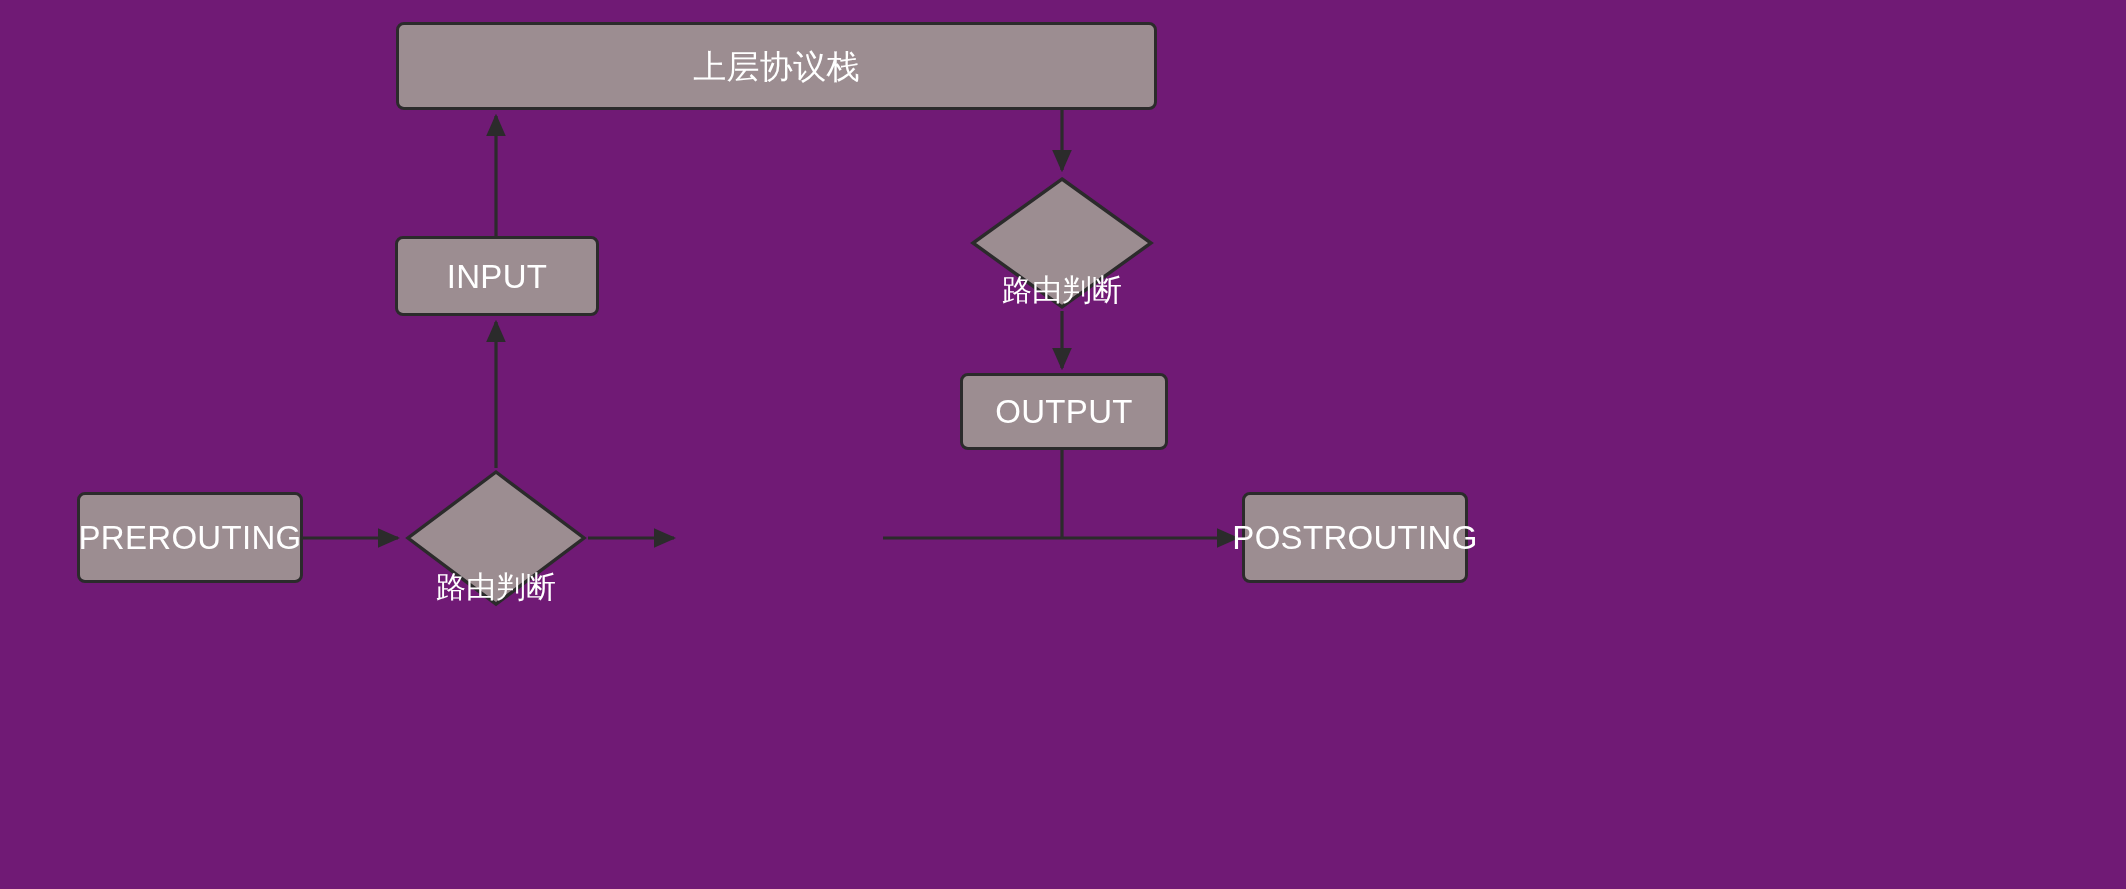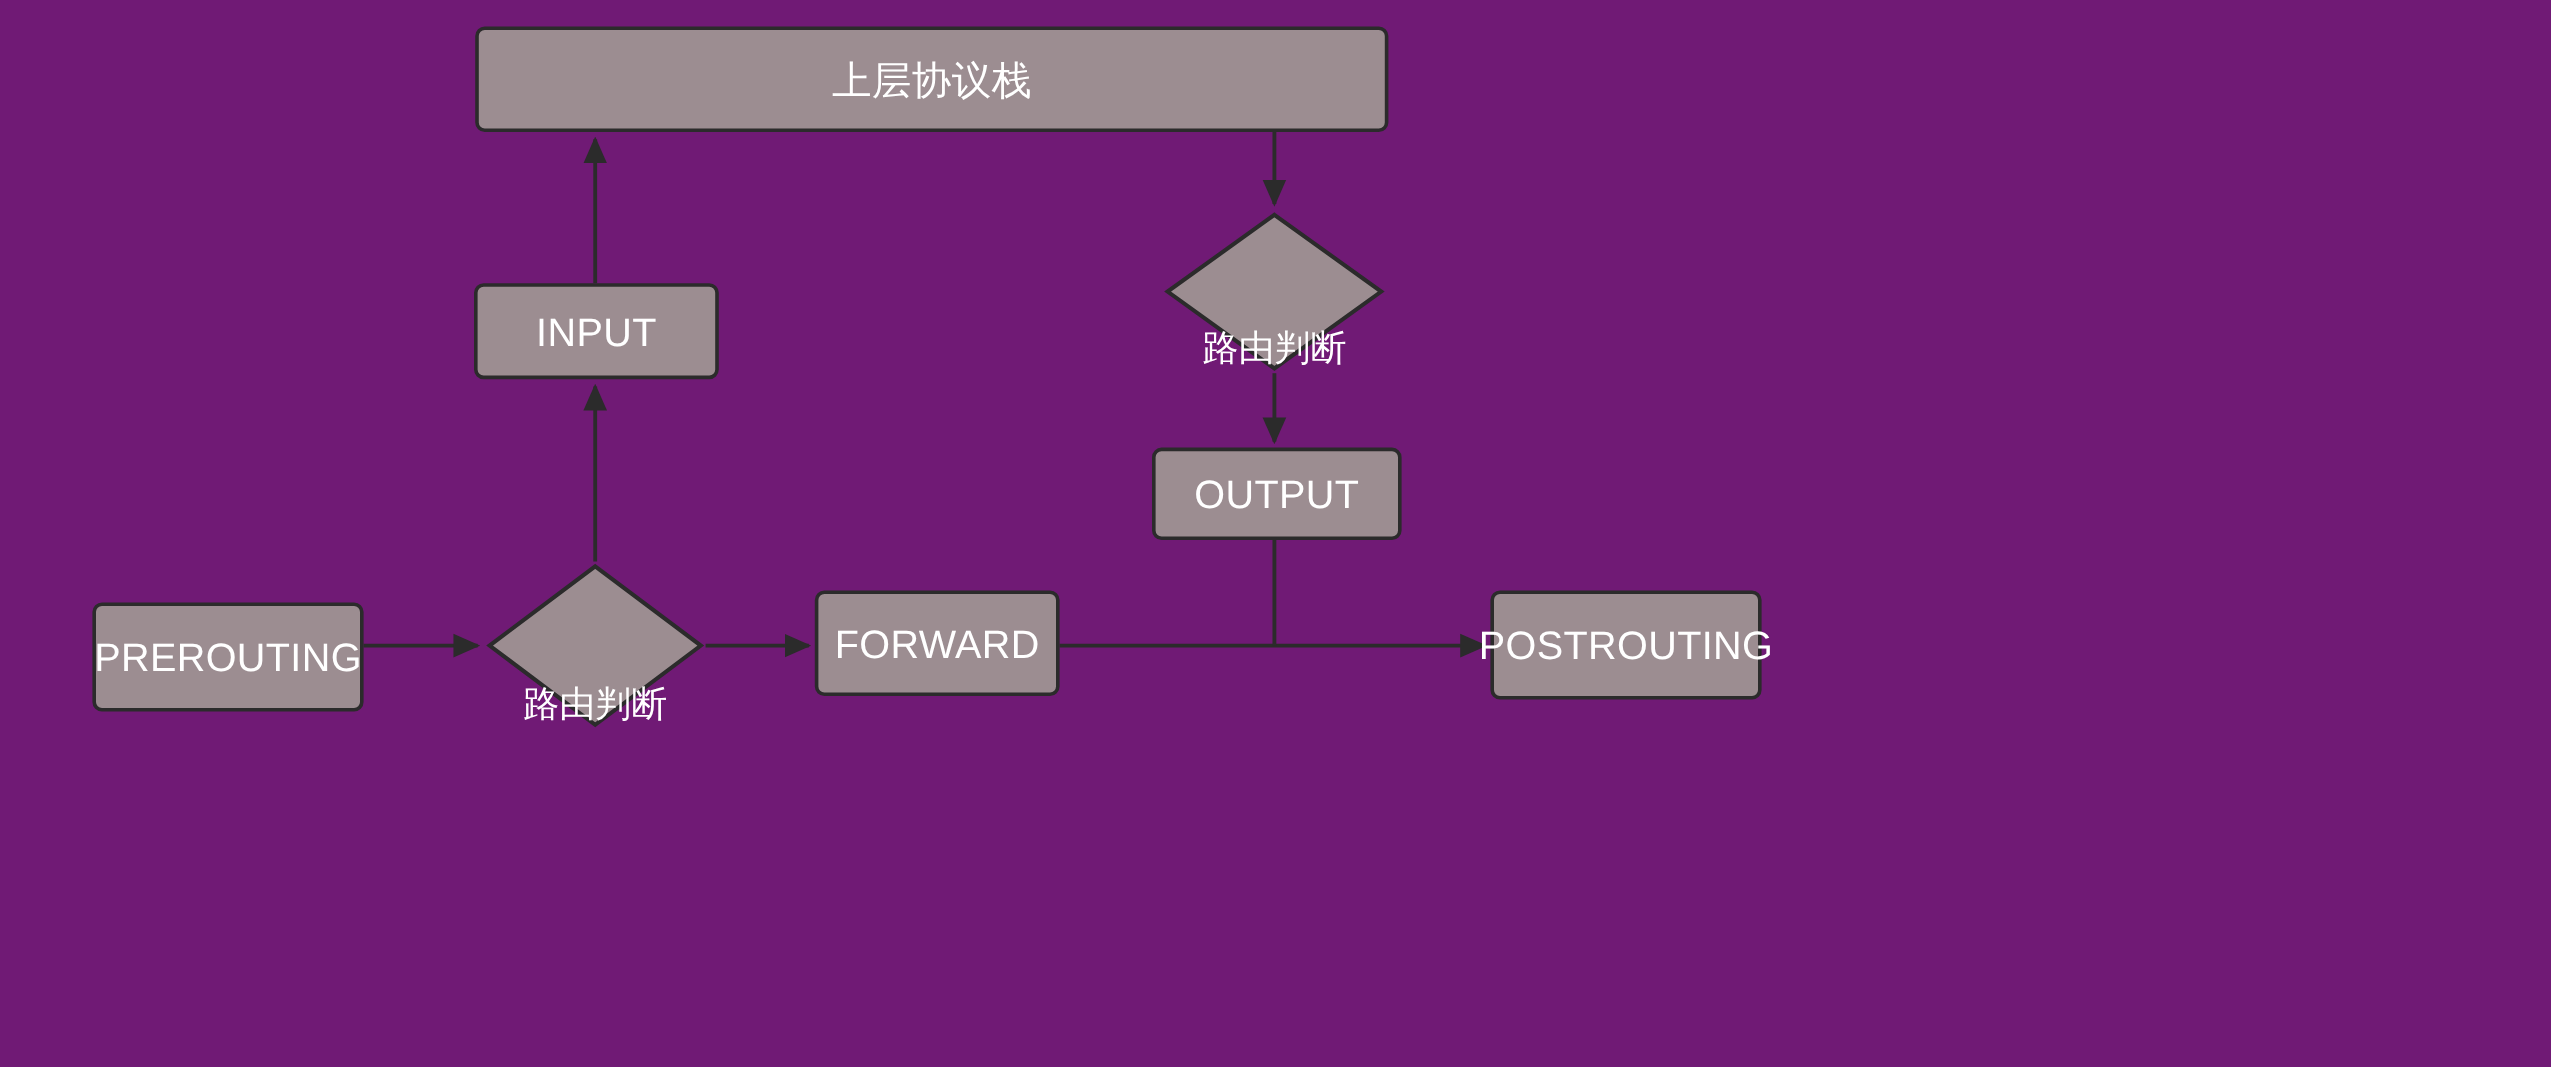--- a/index.html
+++ b/index.html
@@ -113,32 +113,29 @@
     <svg viewBox="0 0 186 136" xmlns="http://www.w3.org/2000/svg">
       <polygon points="93,4 182,68 93,132 4,68" fill="#9C8D91" stroke="#2B2B2B" stroke-width="3.4" stroke-linejoin="miter"></polygon>
     </svg>
     <span class="node-label cjk">路由判断</span>
   </div>
 
   <div class="node" style="left:960px; top:373px; width:208px; height:77px;">
     <span class="node-label latin">OUTPUT</span>
   </div>
 
-  <div class="node" style="left:77px; top:492px; width:226px; height:91px;margin-top:10px;">
+  <div class="node" style="left:77px; top:492px; width:226px; height:91px;">
     <span class="node-label latin">PREROUTING</span>
   </div>
 
   <div class="diamond" style="left:404px; top:468px; width:184px; height:140px;">
     <svg viewBox="0 0 184 140" xmlns="http://www.w3.org/2000/svg">
       <polygon points="92,4 180,70 92,136 4,70" fill="#9C8D91" stroke="#2B2B2B" stroke-width="3.4" stroke-linejoin="miter"></polygon>
     </svg>
     <span class="node-label cjk">路由判断</span>
   </div>
 
-  <div class="node" style="left:679px; top:492px; width:204px; height:88px;">
-    <span class="node-label latin">FORWARD</span>
-  </div>
 
   <div class="node" style="left:1242px; top:492px; width:226px; height:91px;">
     <span class="node-label latin">POSTROUTING</span>
   </div>
 
 </div>
 
 </body></html>

